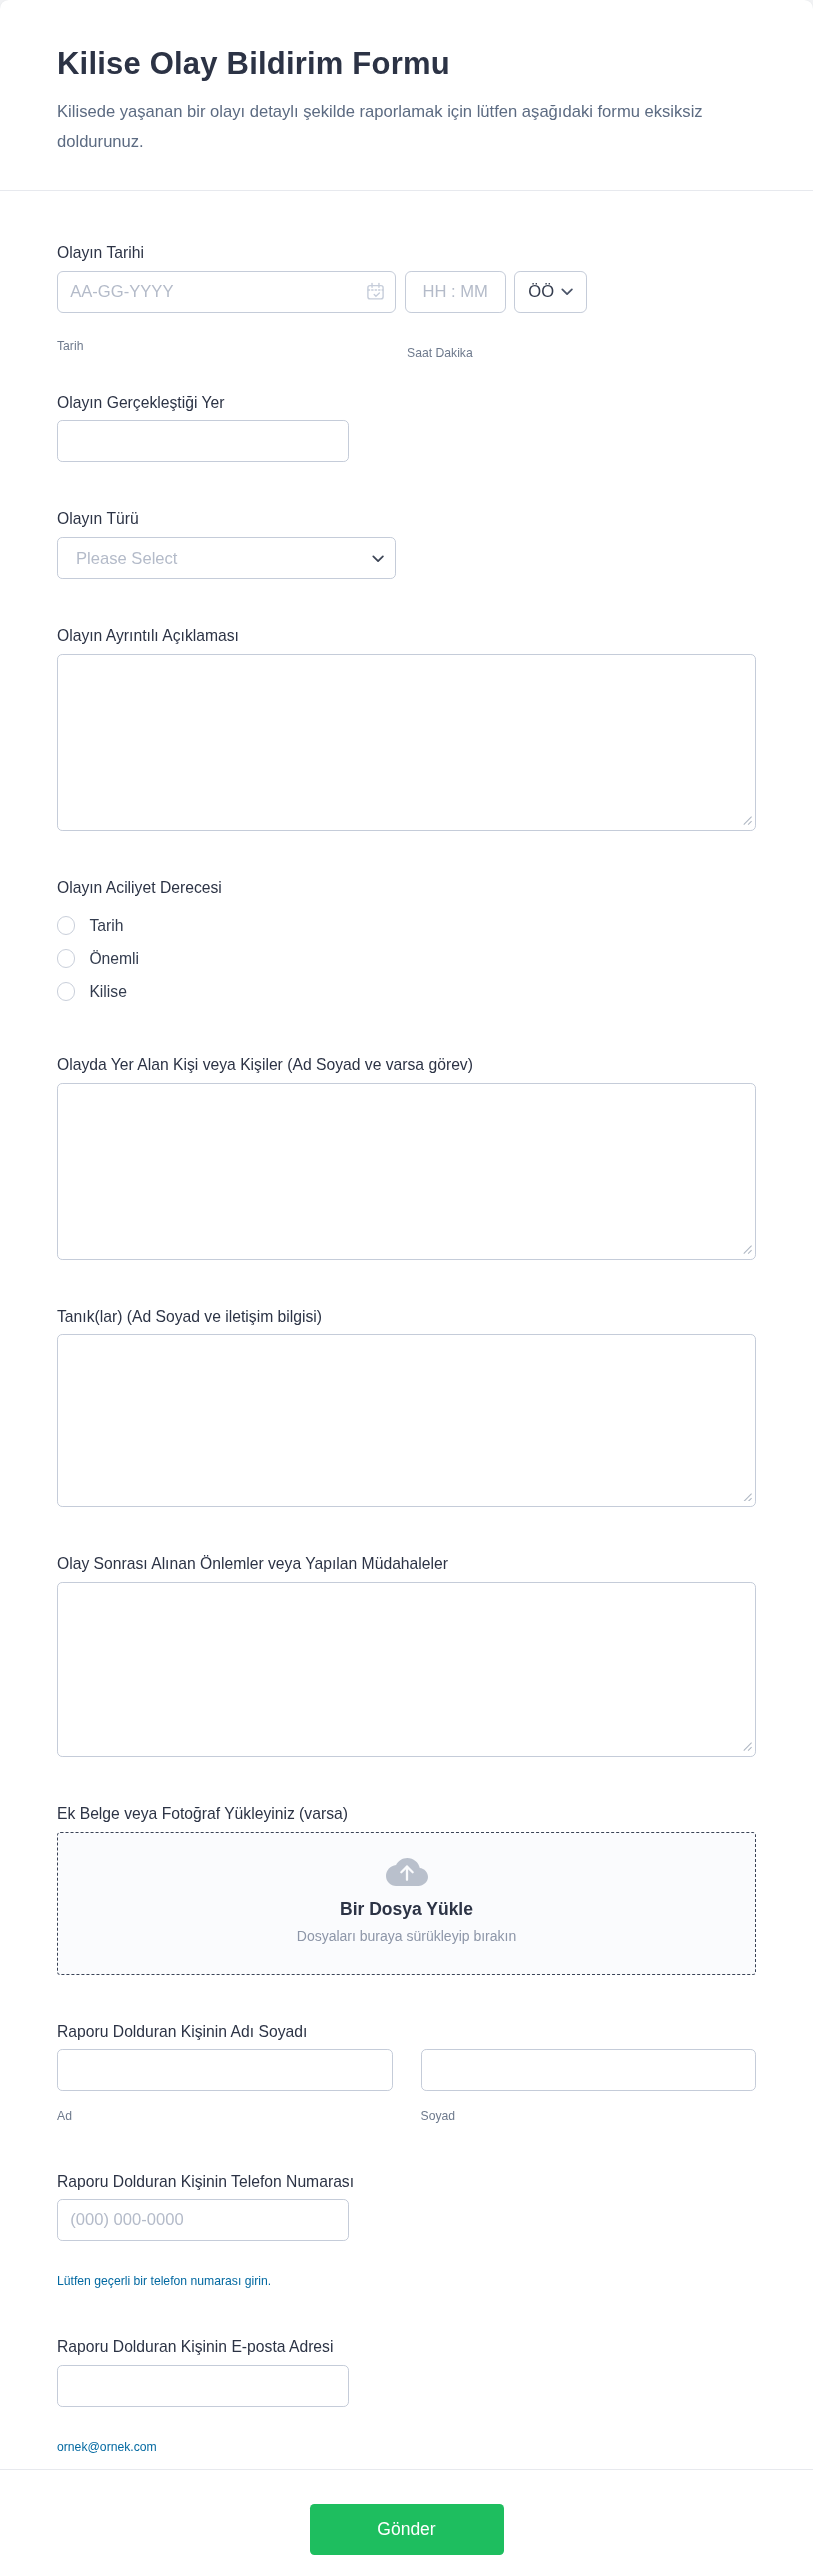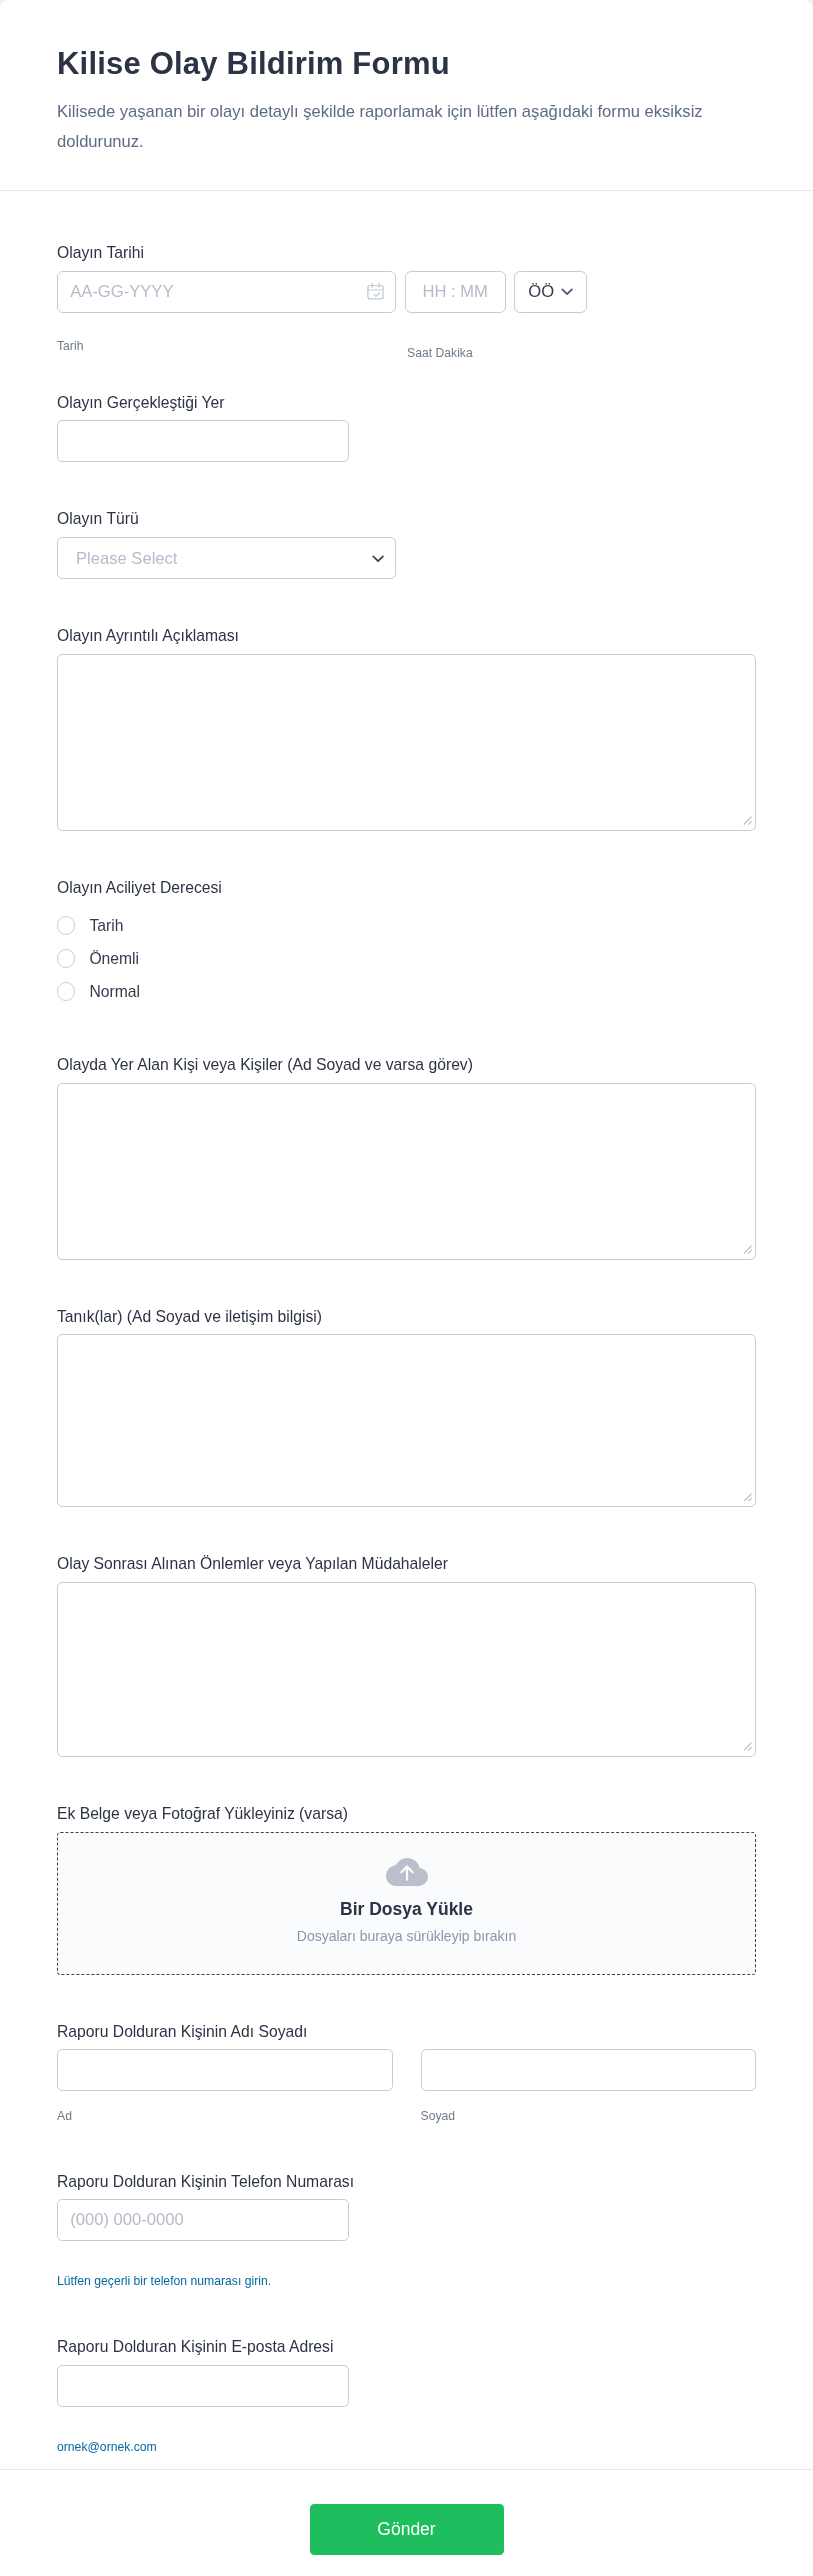--- a/index.html
+++ b/index.html
@@ -233,21 +233,21 @@
         <div class="radio-row">
           <span class="radio-circle"></span>
           <span class="radio-text">Tarih</span>
         </div>
         <div class="radio-row">
           <span class="radio-circle"></span>
           <span class="radio-text">Önemli</span>
         </div>
         <div class="radio-row">
           <span class="radio-circle"></span>
-          <span class="radio-text">Normal</span>
+          <span class="radio-text">Kilise</span>
         </div>
       </div>
     </div>
 
     <div class="field">
       <span class="q-label">Olayda Yer Alan Kişi veya Kişiler (Ad Soyad ve varsa görev)</span>
       <div class="control ta-wrap">
         <textarea class="ta ta-202" style=""></textarea>
         <span class="resize-handle">
           <svg viewBox="0 0 11 11" width="9.6" height="9.6" stroke="#aeb6c2" stroke-width="1.2">

